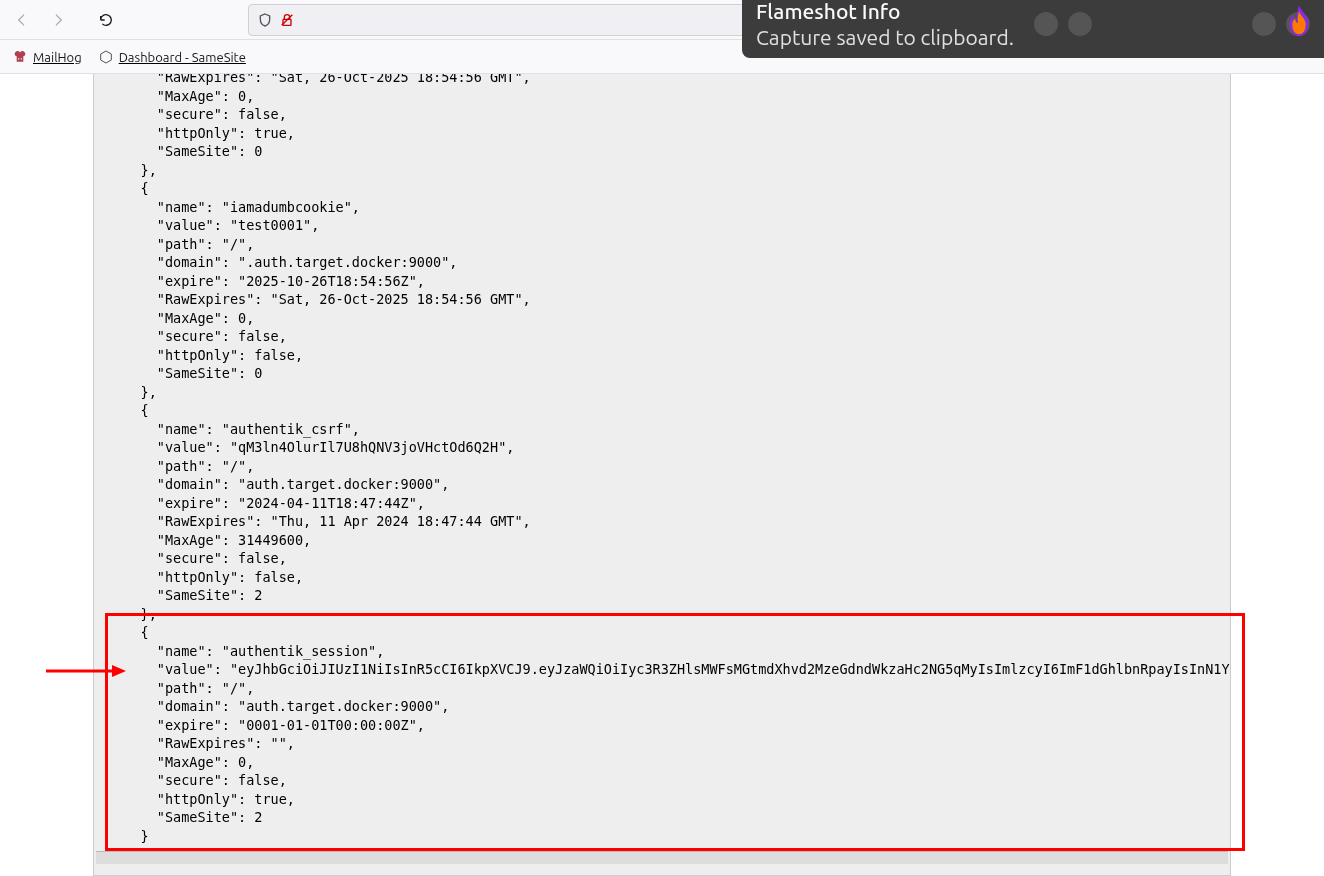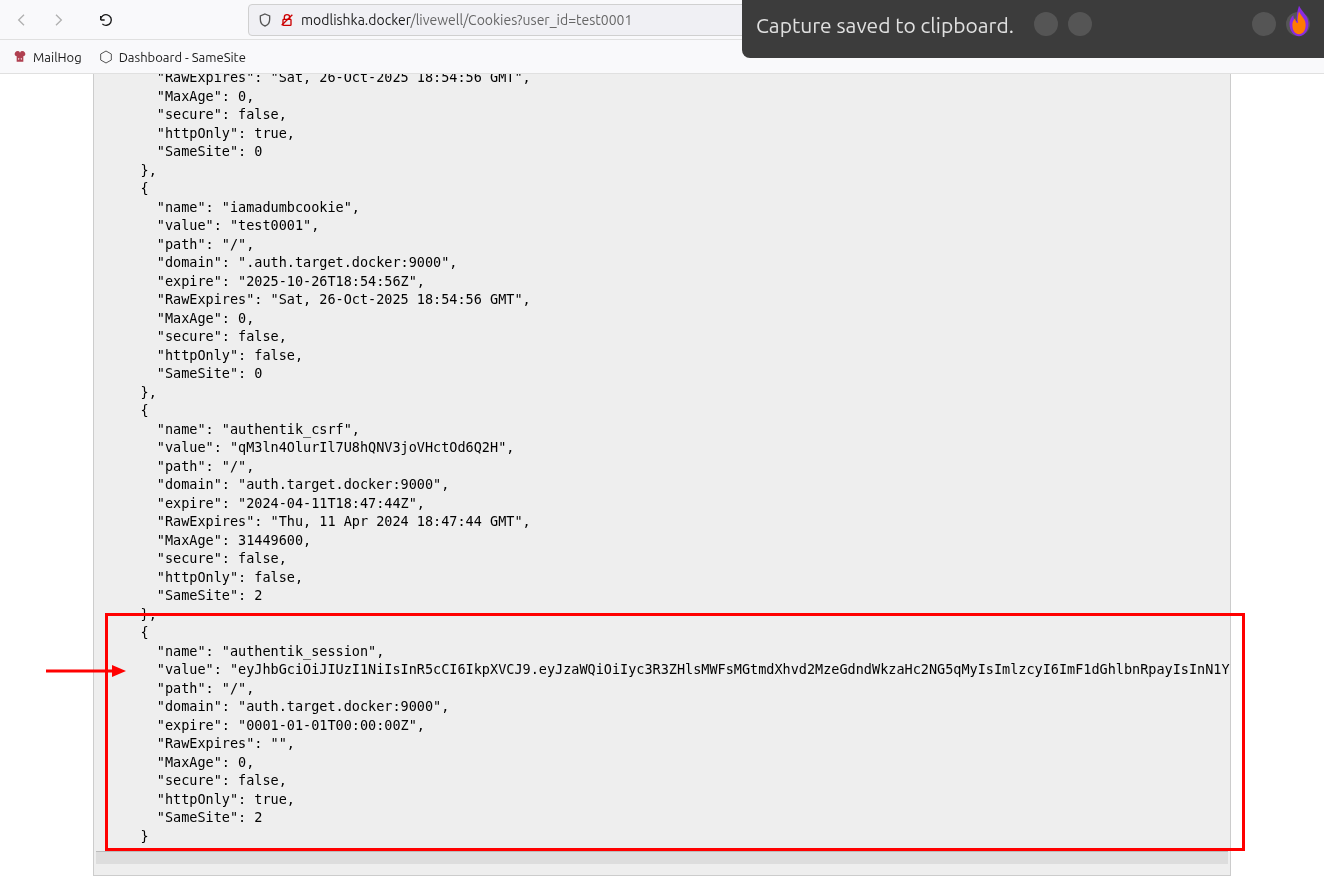--- a/index.html
+++ b/index.html
@@ -56,20 +56,21 @@
 .url-host { color: #1a1a1a; }
 .url-path { color: #666; }
 .bookmarks {
   display: flex;
   align-items: center;
   height: 34px;
   padding: 0 12px;
   gap: 16px;
   background: #f9f9fb;
   border-bottom: 1px solid #e0e0e0;
+  text-decoration: underline;
 }
 .bookmark {
   display: flex;
   align-items: center;
   gap: 5px;
   font-size: 13px;
   color: #1a1a1a;
   cursor: pointer;
 }
 .bookmark-icon { width: 16px; height: 16px; display: flex; align-items: center; justify-content: center; }
@@ -177,23 +178,20 @@
           <path d="M12 3 L19 6 V11 C19 16 16 20 12 21 C8 20 5 16 5 11 V6 Z"></path>
         </svg>
     </span>
     <span class="url-icon">
       <svg viewBox="0 0 24 24" fill="none" stroke="#c00" stroke-width="2">
           <rect x="6" y="11" width="12" height="9" rx="1"></rect>
           <path d="M8 11 V8 a4 4 0 0 1 8 0 V11"></path>
           <line x1="4" y1="20" x2="20" y2="4"></line>
         </svg>
     </span>
-    <span class="url-text">
-      <span class="url-host">modlishka.docker</span><span class="url-path">/livewell/Cookies?user_id=test0001</span>
-    </span>
   </div>
 </div>
 
 <div class="bookmarks">
   <div class="bookmark">
     <span class="bookmark-icon">
       <svg viewBox="0 0 24 24" fill="#b04050">
           <path d="M4 8 C4 6 5 3 9 3 C11 3 12 5 12 6 C12 5 13 3 15 3 C19 3 20 6 20 8 C20 10 18 11 17 11 L17 19 L7 19 L7 11 C6 11 4 10 4 8 Z M10 14 a1 1 0 1 0 0.01 0 M14 14 a1 1 0 1 0 0.01 0"></path>
         </svg>
     </span>
@@ -262,20 +260,21 @@
 <div class="overlay-box" id="hl-box" style="top: 613px; left: 105px; width: 1140px; height: 238px;"></div>
 <div class="overlay-arrow" id="hl-arrow" style="top: 663px; left: 46px;">
   <svg width="80" height="16" viewBox="0 0 80 16">
     <line x1="0" y1="8" x2="66" y2="8" stroke="#ff0000" stroke-width="3"></line>
     <polygon points="66,2 80,8 66,14" fill="#ff0000"></polygon>
   </svg>
 </div>
 
 <div class="notification">
   <div class="notif-text">
+    <div class="notif-title">Flameshot Info</div>
     <div class="notif-body">Capture saved to clipboard.</div>
   </div>
   <div class="notif-btns">
     <div class="notif-btn"></div>
     <div class="notif-btn"></div>
   </div>
   <div style="width:120px"></div>
   <div class="notif-btns">
     <div class="notif-btn"></div>
     <div class="notif-btn"></div>

